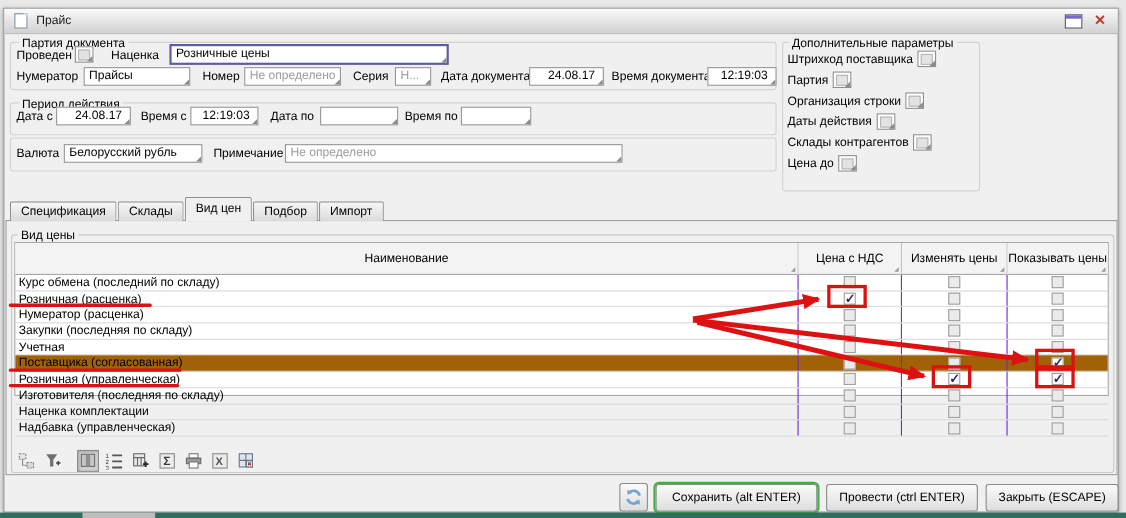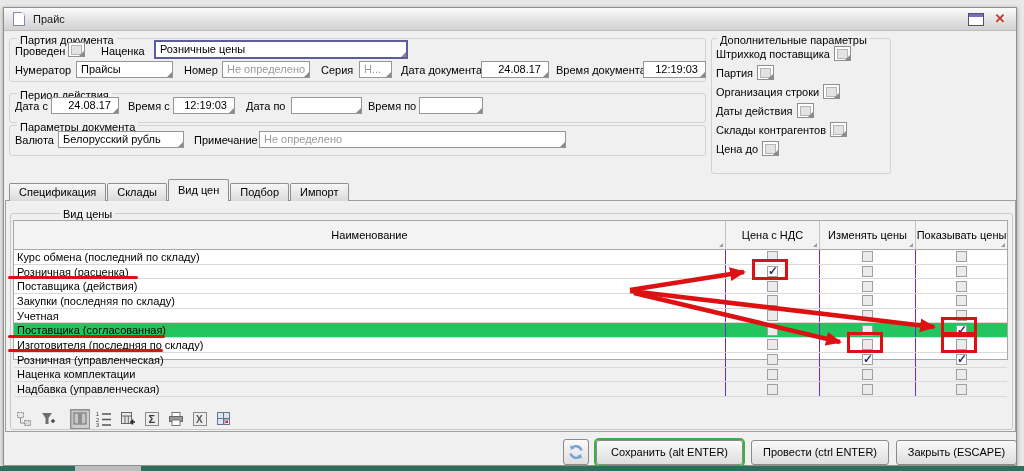--- a/index.html
+++ b/index.html
@@ -74,21 +74,21 @@
   .thead { display:flex; height:29px; }
   .th { background:#f3f3f3; border-right:1px solid #c3c3c3; border-bottom:1px solid #a8a8a8;
     display:flex; align-items:center; justify-content:center; position:relative; }
   .th::after { content:""; position:absolute; right:2px; bottom:2px;
     border-left:4px solid transparent; border-bottom:4px solid #9a9a9a; }
   .col-name { width:712px; }
   .col-nds { width:94px; }
   .col-edit { width:96px; }
   .col-show { width:91px; border-right:none; }
   .trow { display:flex; height:14.7px; border-bottom:1px solid #dadada; }
-  .trow.selected { background:#22c55e; }
+  .trow.selected { background:#a16207; }
   .td { border-right:1px solid #6d28d9; display:flex; align-items:center; }
   .td.name { width:712px; padding-left:3px; white-space:nowrap; overflow:hidden; }
   .td.c1 { width:94px; justify-content:center; }
   .td.c2 { width:96px; justify-content:center; }
   .td.c3 { width:91px; justify-content:center; border-right:none; }
   .cb { width:11px; height:11px; background:#ebebeb; border:1px solid #9f9f9f; position:relative; flex:none; }
   .cb.checked { background:#fff; }
   .cb.checked::after { content:"✓"; position:absolute; left:0; top:-3px;
     font-size:12px; font-weight:bold; color:#2c2c6e; }
 
@@ -149,21 +149,20 @@
   <span class="lbl" style="left:11px;top:90px;">Дата с</span>
   <div class="fld right" style="left:47px;top:89px;width:68px;">24.08.17</div>
   <span class="lbl" style="left:124px;top:90px;">Время с</span>
   <div class="fld right" style="left:169px;top:89px;width:62px;">12:19:03</div>
   <span class="lbl" style="left:242px;top:90px;">Дата по</span>
   <div class="fld right" style="left:287px;top:89px;width:71px;"></div>
   <span class="lbl" style="left:364px;top:90px;">Время по</span>
   <div class="fld right" style="left:415px;top:89px;width:64px;"></div>
 
   <div class="grp" style="left:5px;top:117px;width:697px;height:31px;"></div>
-  <span class="glg lbl" style="left:13px;top:111px;">Параметры документа</span>
   <span class="lbl" style="left:11px;top:124px;">Валюта</span>
   <div class="fld" style="left:54px;top:123px;width:126px;">Белорусский рубль</div>
   <span class="lbl" style="left:190px;top:124px;">Примечание</span>
   <div class="fld dis" style="left:255px;top:123px;width:307px;">Не определено</div>
 
   <div class="grp" style="left:707px;top:30px;width:180px;height:136px;"></div>
   <span class="glg lbl" style="left:713px;top:24px;">Дополнительные параметры</span>
   <div class="addl-items">
     <div class="addl-row">
         <span>Штрихкод поставщика</span>
@@ -194,21 +193,21 @@
   <div class="tabs">
     <span class="tab">Спецификация</span>
     <span class="tab">Склады</span>
     <span class="tab active">Вид цен</span>
     <span class="tab">Подбор</span>
     <span class="tab">Импорт</span>
   </div>
 
   <div class="panel">
     <div class="grp" style="left:4px;top:12px;width:1003px;height:217px;border-color:#c9c9c9;"></div>
-    <span class="glg lbl" style="left:10px;top:5px;margin-left:44px;">Вид цены</span>
+    <span class="glg lbl" style="left:10px;top:5px;">Вид цены</span>
 
     <div class="tbl">
       <div class="thead">
         <div class="th col-name">Наименование</div>
         <div class="th col-nds">Цена с НДС</div>
         <div class="th col-edit">Изменять цены</div>
         <div class="th col-show">Показывать цены</div>
       </div>
       <div class="trow">
         <div class="td name">Курс обмена (последний по складу)</div>
@@ -228,21 +227,21 @@
             <span class="cb checked"></span>
           </div>
         <div class="td c2">
             <span class="cb"></span>
           </div>
         <div class="td c3">
             <span class="cb"></span>
           </div>
       </div>
       <div class="trow">
-        <div class="td name">Поставщика (действия)</div>
+        <div class="td name">Нумератор (расценка)</div>
         <div class="td c1">
             <span class="cb"></span>
           </div>
         <div class="td c2">
             <span class="cb"></span>
           </div>
         <div class="td c3">
             <span class="cb"></span>
           </div>
       </div>
@@ -276,41 +275,41 @@
             <span class="cb"></span>
           </div>
         <div class="td c2">
             <span class="cb"></span>
           </div>
         <div class="td c3">
             <span class="cb checked"></span>
           </div>
       </div>
       <div class="trow">
+        <div class="td name">Розничная (управленческая)</div>
+        <div class="td c1">
+            <span class="cb"></span>
+          </div>
+        <div class="td c2">
+            <span class="cb checked"></span>
+          </div>
+        <div class="td c3">
+            <span class="cb checked"></span>
+          </div>
+      </div>
+      <div class="trow">
         <div class="td name">Изготовителя (последняя по складу)</div>
         <div class="td c1">
             <span class="cb"></span>
           </div>
         <div class="td c2">
             <span class="cb"></span>
           </div>
         <div class="td c3">
             <span class="cb"></span>
-          </div>
-      </div>
-      <div class="trow">
-        <div class="td name">Розничная (управленческая)</div>
-        <div class="td c1">
-            <span class="cb"></span>
-          </div>
-        <div class="td c2">
-            <span class="cb checked"></span>
-          </div>
-        <div class="td c3">
-            <span class="cb checked"></span>
           </div>
       </div>
       <div class="trow">
         <div class="td name">Наценка комплектации</div>
         <div class="td c1">
             <span class="cb"></span>
           </div>
         <div class="td c2">
             <span class="cb"></span>
           </div>

